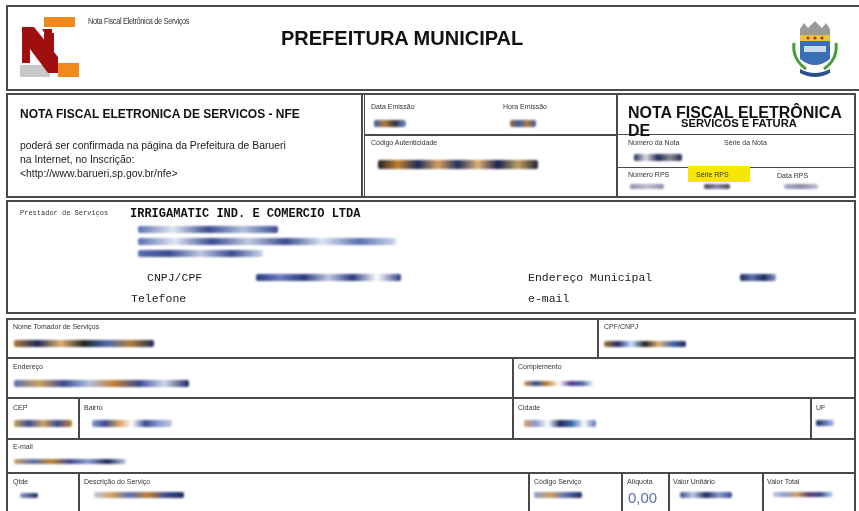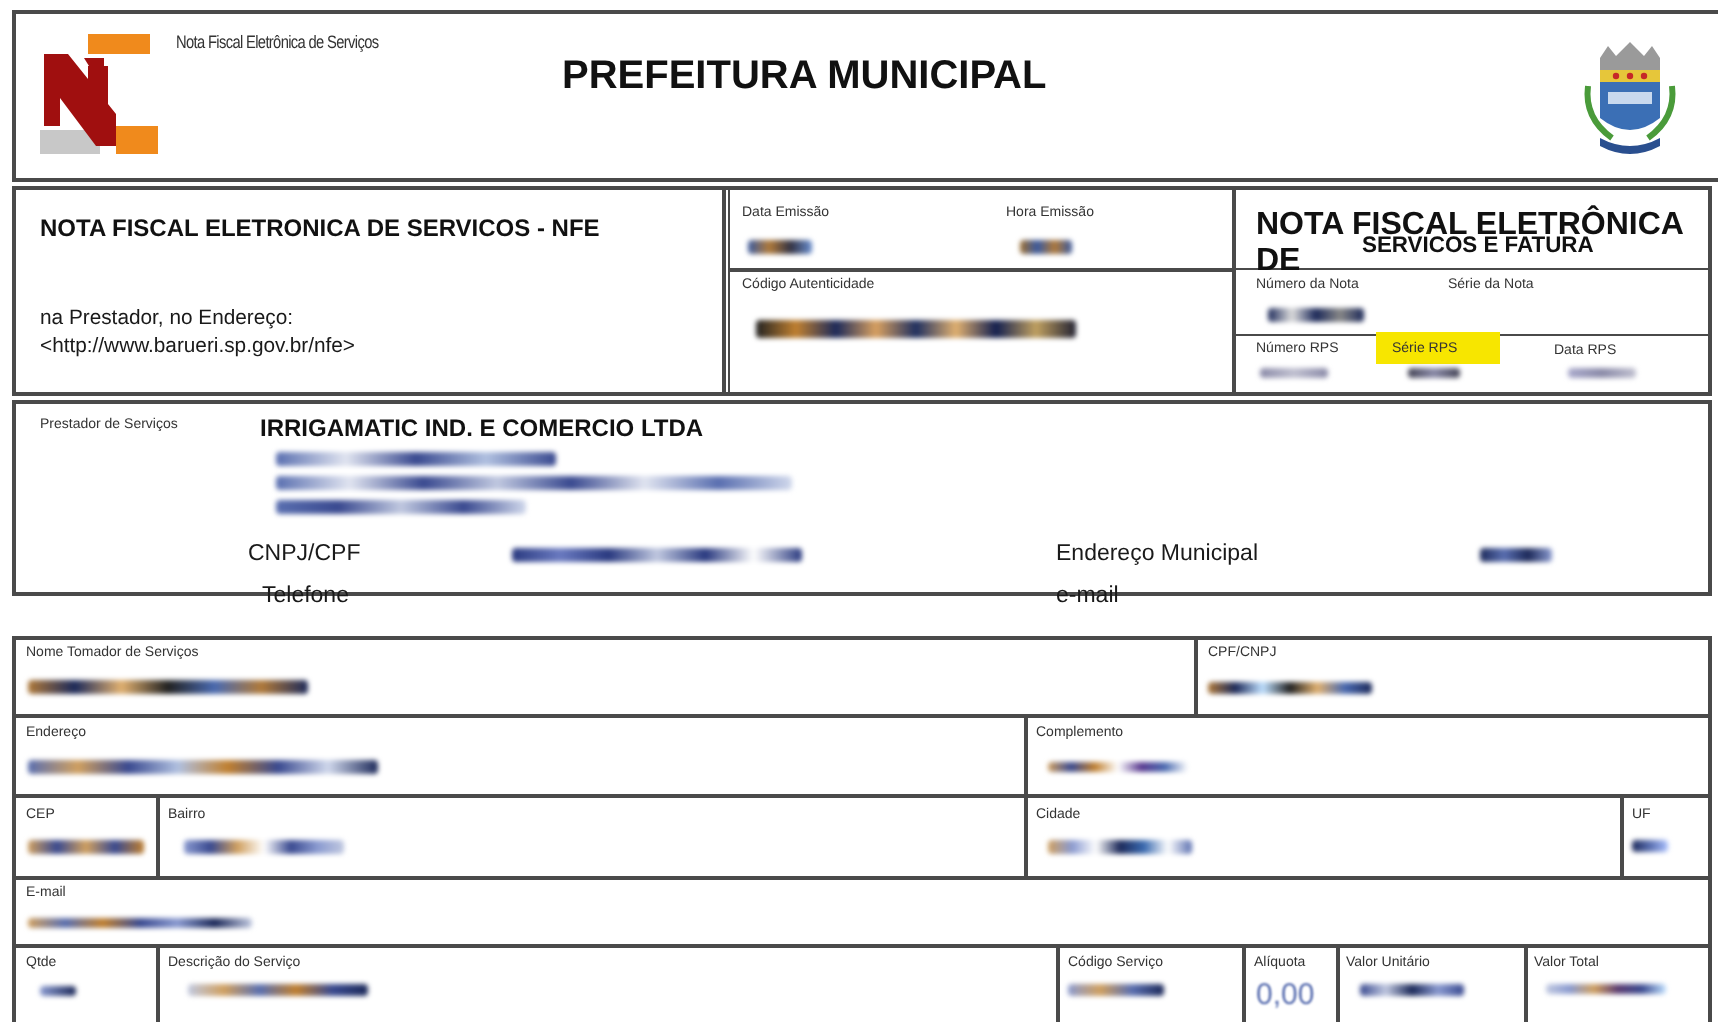--- a/index.html
+++ b/index.html
@@ -49,21 +49,22 @@
 
 <div class="box" style="left:6px;top:93px;width:850px;height:105px;">
   <div class="vline" style="left:353px;top:0;height:101px;"></div>
   <div class="vline" style="left:356px;top:0;height:101px;width:1px;"></div>
   <div class="vline" style="left:608px;top:0;height:101px;"></div>
   <div class="hline" style="left:357px;top:39px;width:252px;"></div>
   <div class="hline" style="left:610px;top:39px;width:236px;height:1px;"></div>
   <div class="hline" style="left:610px;top:72px;width:236px;height:1px;"></div>
 
   <div class="abs b" style="left:12px;top:12px;font-size:12px;color:#111;">NOTA FISCAL ELETRONICA DE SERVICOS - NFE</div>
-  <div class="abs" style="left:12px;top:59px;font-size:10.4px;">na Prestador, no Endereço:</div>
+  <div class="abs" style="left:12px;top:45px;font-size:10.4px;">poderá ser confirmada na página da Prefeitura de Barueri</div>
+  <div class="abs" style="left:12px;top:59px;font-size:10.4px;">na Internet, no Inscrição:</div>
   <div class="abs" style="left:12px;top:73px;font-size:10.4px;">&lt;http://www.barueri.sp.gov.br/nfe&gt;</div>
 
   <div class="lbl" style="left:363px;top:8px;">Data Emissão</div>
   <div class="blur" style="left:366px;top:25px;width:32px;background:linear-gradient(90deg,#3a5aa0,#b07a3a,#334,#6a8fd0);"></div>
   <div class="lbl" style="left:495px;top:8px;">Hora Emissão</div>
   <div class="blur" style="left:502px;top:25px;width:26px;background:linear-gradient(90deg,#a07030,#3a5aa0,#b07a3a,#3a5aa0);"></div>
   <div class="lbl" style="left:363px;top:44px;">Código Autenticidade</div>
   <div class="blur" style="left:370px;top:65px;width:160px;height:9px;background:linear-gradient(90deg,#222,#c08030,#1d2a5a,#d8a060,#203060,#e0b070,#142050,#c0a060,#223);"></div>
 
   <div class="abs b" style="left:620px;top:9px;font-size:16px;color:#111;">NOTA FISCAL ELETRÔNICA DE</div>
@@ -73,27 +74,27 @@
   <div class="blur" style="left:626px;top:59px;width:48px;background:linear-gradient(90deg,#1d2a5a,#ddd,#1d2a5a,#888,#1d2a5a);"></div>
   <div class="abs" style="left:680px;top:71px;width:62px;height:16px;background:#f7e600;"></div>
   <div class="lbl" style="left:620px;top:76px;">Número RPS</div>
   <div class="lbl" style="left:688px;top:76px;">Série RPS</div>
   <div class="lbl" style="left:769px;top:77px;">Data RPS</div>
   <div class="blur" style="left:622px;top:89px;width:34px;height:5px;background:linear-gradient(90deg,#8a8aa8,#c0c0d0,#8a8aa8);"></div>
   <div class="blur" style="left:696px;top:89px;width:26px;height:5px;background:linear-gradient(90deg,#445,#8a8aa8,#445);"></div>
   <div class="blur" style="left:776px;top:89px;width:34px;height:5px;background:linear-gradient(90deg,#aac,#8a8aa8,#c0c0d0);"></div>
 </div>
 
-<div class="box" style="left:6px;top:200px;width:850px;height:98px;">
+<div class="box" style="left:6px;top:200px;width:850px;height:114px;font-family:Liberation Mono, monospace;">
   <div class="lbl" style="left:12px;top:7px;">Prestador de Serviços</div>
   <div class="abs b" style="left:122px;top:5px;font-size:12px;color:#111;">IRRIGAMATIC IND. E COMERCIO LTDA</div>
   <div class="blur" style="left:130px;top:24px;width:140px;background:linear-gradient(90deg,#5a6fb0,#e0e4f0,#3a4a90,#b0c0e0,#3a4a90);"></div>
   <div class="blur" style="left:130px;top:36px;width:258px;background:linear-gradient(90deg,#5a6fb0,#e0e4f0,#3a4a90,#c0c8e0,#3a4a90,#e0e4f0,#5a6fb0,#d0d8ec);"></div>
   <div class="blur" style="left:130px;top:48px;width:125px;background:linear-gradient(90deg,#5a6fb0,#3a4a90,#c0c8e0,#3a4a90,#d0d8ec);"></div>
-  <div class="abs" style="left:116px;top:69px;font-size:11.5px;text-align:center;">CNPJ/CPF</div>
+  <div class="abs" style="left:139px;top:69px;font-size:11.5px;text-align:center;">CNPJ/CPF</div>
   <div class="blur" style="left:248px;top:72px;width:145px;background:linear-gradient(90deg,#2a3a80,#6a7ac0,#2a3a80,#c0c8e0,#2a3a80,#fff,#2a3a80);"></div>
   <div class="abs" style="left:123px;top:90px;font-size:11.5px;">Telefone</div>
   <div class="abs" style="left:520px;top:69px;font-size:11.5px;">Endereço Municipal</div>
   <div class="blur" style="left:732px;top:72px;width:36px;background:linear-gradient(90deg,#1d2a5a,#5a6fb0,#1d2a5a,#8a9ad0);"></div>
   <div class="abs" style="left:520px;top:90px;font-size:11.5px;">e-mail</div>
 </div>
 
 <div class="box" style="left:6px;top:318px;width:850px;height:200px;border-bottom:none;">
 
   <div class="hline" style="left:0;top:37px;width:846px;"></div>

